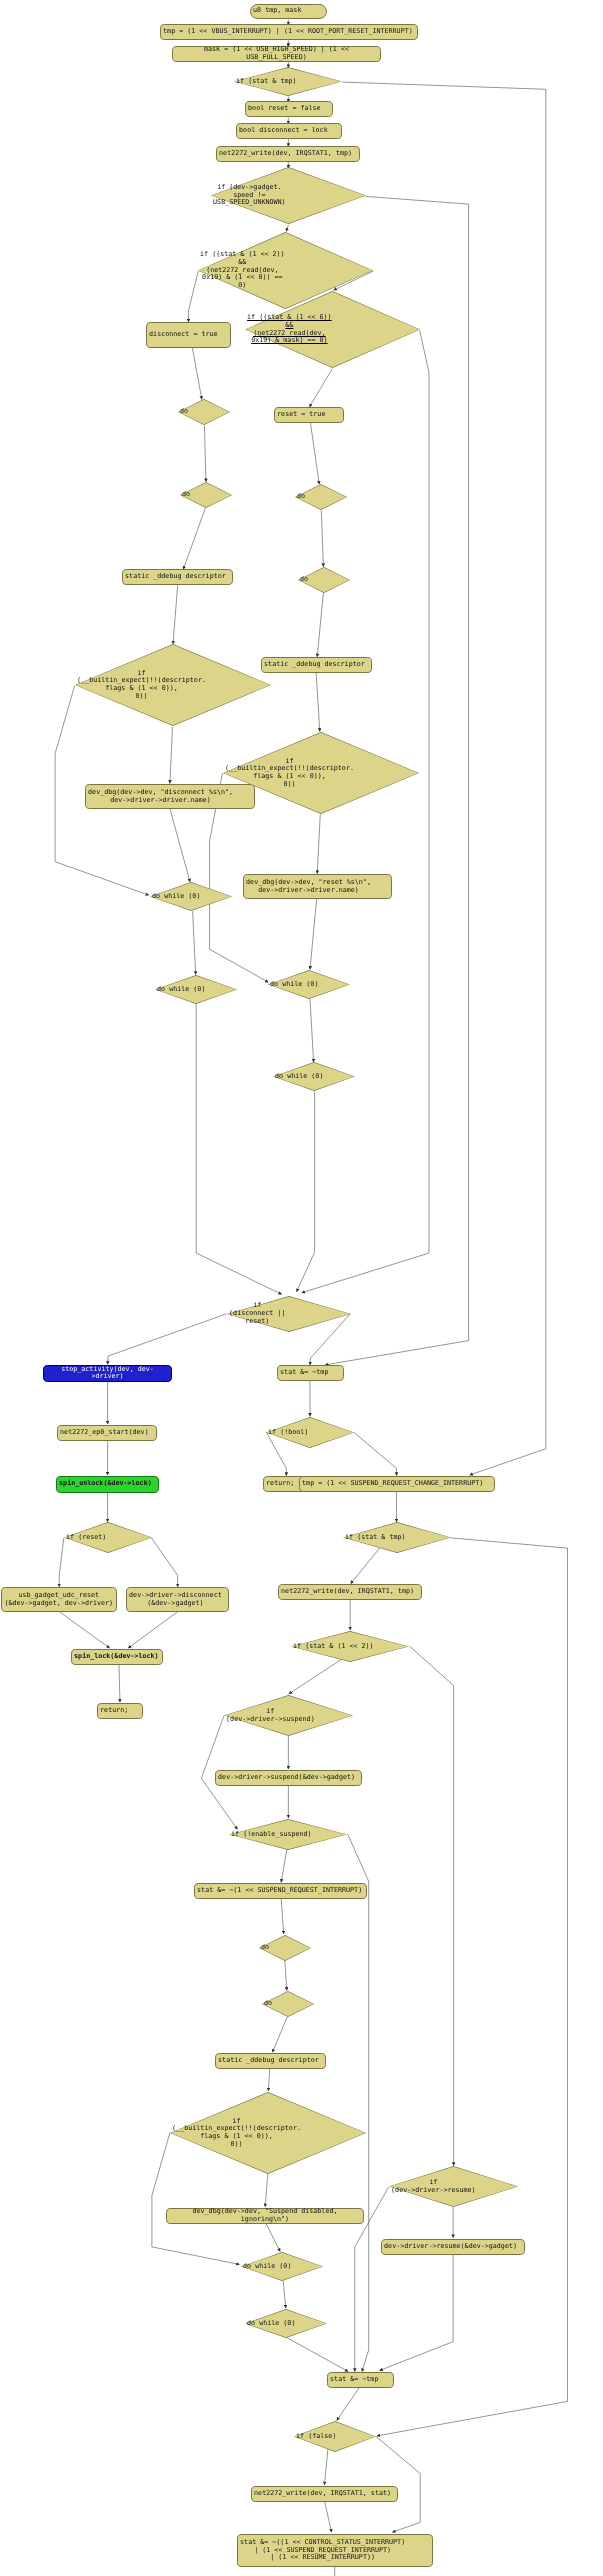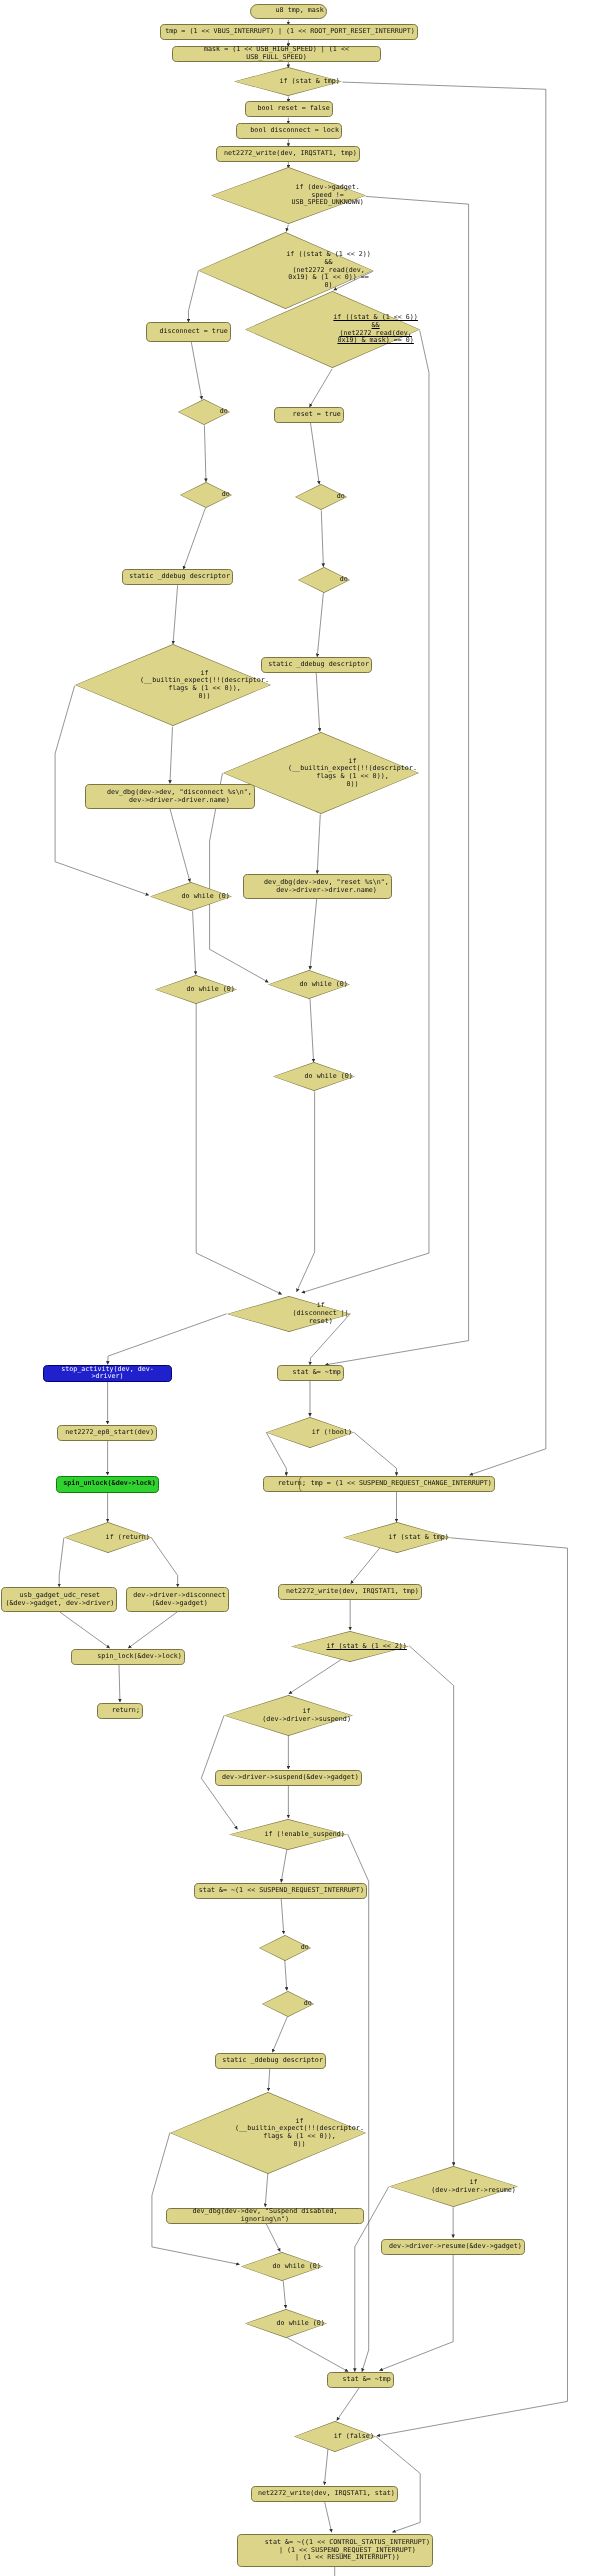--- a/index.html
+++ b/index.html
@@ -11,21 +11,21 @@
     font-family: "DejaVu Sans Mono", monospace;
     overflow: hidden;
   }
   svg.edge-layer { position: absolute; left: 0; top: 0; z-index: 0; }
   #node-layer { position: absolute; left: 0; top: 0; width: 100%; height: 100%; z-index: 1; }
   .node {
     position: absolute;
     box-sizing: border-box;
     display: flex;
     align-items: center;
-    justify-content: flex-end;
+    justify-content: flex-start;
   }
   .node.box, .node.pill {
     background: var(--node-fill);
     border: 0.5px solid var(--node-border);
   }
   .node.box  { border-radius: 4.6px; }
   .node.pill { border-radius: 515px; }
   .node.blue  { background: var(--hl-blue);  border-color: #000070; }
   .node.green { background: var(--hl-green); border-color: #0b7c0b; }
   .node.diamond { background: transparent; border: none; }
@@ -181,21 +181,21 @@
       </div>
       <div class="node diamond" style="left: 198px; top: 232px; width: 175px; height: 77px;">
         <div class="shape-outer"></div>
         <div class="shape-inner"></div>
         <div class="lbl">if ((stat &amp; (1 &lt;&lt; 2))
 &amp;&amp;
 (net2272_read(dev,
 0x19) &amp; (1 &lt;&lt; 0)) ==
 0)</div>
       </div>
-      <div class="node box" style="left: 146px; top: 322px; width: 85px; height: 20px;">
+      <div class="node box" style="left: 146px; top: 322px; width: 85px; height: 26px;">
         <div class="lbl">disconnect = true</div>
       </div>
       <div class="node diamond" style="left: 178px; top: 399px; width: 52px; height: 26px;">
         <div class="shape-outer"></div>
         <div class="shape-inner"></div>
         <div class="lbl">do</div>
       </div>
       <div class="node diamond" style="left: 180px; top: 482px; width: 52px; height: 26px;">
         <div class="shape-outer"></div>
         <div class="shape-inner"></div>
@@ -284,31 +284,31 @@
       </div>
       <div class="node box" style="left: 57px; top: 1425px; width: 100px; height: 15.5px;">
         <div class="lbl">net2272_ep0_start(dev)</div>
       </div>
       <div class="node box green" style="left: 56px; top: 1476px; width: 103px; height: 16.5px; font-weight: bold;">
         <div class="lbl">spin_unlock(&amp;dev-&gt;lock)</div>
       </div>
       <div class="node diamond" style="left: 64px; top: 1522px; width: 88px; height: 31px;">
         <div class="shape-outer"></div>
         <div class="shape-inner"></div>
-        <div class="lbl">if (return)</div>
+        <div class="lbl">if (reset)</div>
       </div>
       <div class="node box" style="left: 1.3px; top: 1587px; width: 116px; height: 25px;">
         <div class="lbl">usb_gadget_udc_reset
 (&amp;dev-&gt;gadget, dev-&gt;driver)</div>
       </div>
       <div class="node box" style="left: 126px; top: 1587px; width: 103px; height: 25px;">
         <div class="lbl">dev-&gt;driver-&gt;disconnect
 (&amp;dev-&gt;gadget)</div>
       </div>
-      <div class="node box" style="left: 71px; top: 1649px; width: 114px; height: 15.5px;">
+      <div class="node box" style="left: 71px; top: 1649px; width: 92px; height: 15.5px; font-weight: bold;">
         <div class="lbl">spin_lock(&amp;dev-&gt;lock)</div>
       </div>
       <div class="node box" style="left: 97px; top: 1703px; width: 46px; height: 15.5px;">
         <div class="lbl">return;</div>
       </div>
       <div class="node box" style="left: 277px; top: 1365px; width: 67px; height: 15.5px;">
         <div class="lbl">stat &amp;= ~tmp</div>
       </div>
       <div class="node diamond" style="left: 266px; top: 1417px; width: 88px; height: 31px;">
         <div class="shape-outer"></div>
@@ -322,21 +322,21 @@
         <div class="lbl">tmp = (1 &lt;&lt; SUSPEND_REQUEST_CHANGE_INTERRUPT)</div>
       </div>
       <div class="node diamond" style="left: 343px; top: 1522px; width: 108px; height: 31px;">
         <div class="shape-outer"></div>
         <div class="shape-inner"></div>
         <div class="lbl">if (stat &amp; tmp)</div>
       </div>
       <div class="node box" style="left: 278px; top: 1584px; width: 144px; height: 15.5px;">
         <div class="lbl">net2272_write(dev, IRQSTAT1, tmp)</div>
       </div>
-      <div class="node diamond" style="left: 291px; top: 1631px; width: 118px; height: 31px; text-decoration: underline;">
+      <div class="node diamond" style="left: 291px; top: 1631px; width: 118px; height: 31px;">
         <div class="shape-outer"></div>
         <div class="shape-inner"></div>
         <div class="lbl">if (stat &amp; (1 &lt;&lt; 2))</div>
       </div>
       <div class="node diamond" style="left: 224px; top: 1695px; width: 129px; height: 41px;">
         <div class="shape-outer"></div>
         <div class="shape-inner"></div>
         <div class="lbl">if
 (dev-&gt;driver-&gt;suspend)</div>
       </div>

